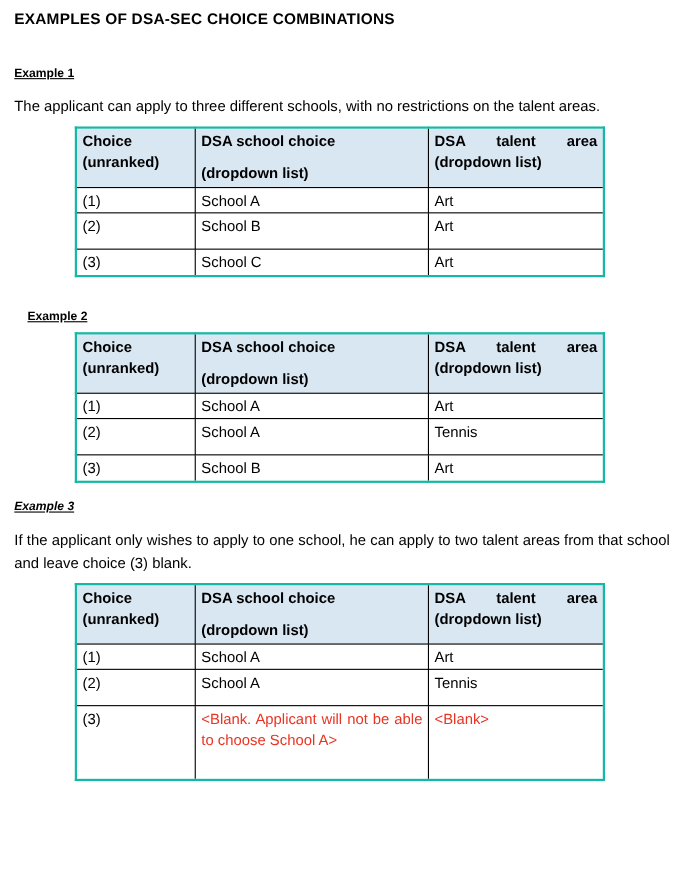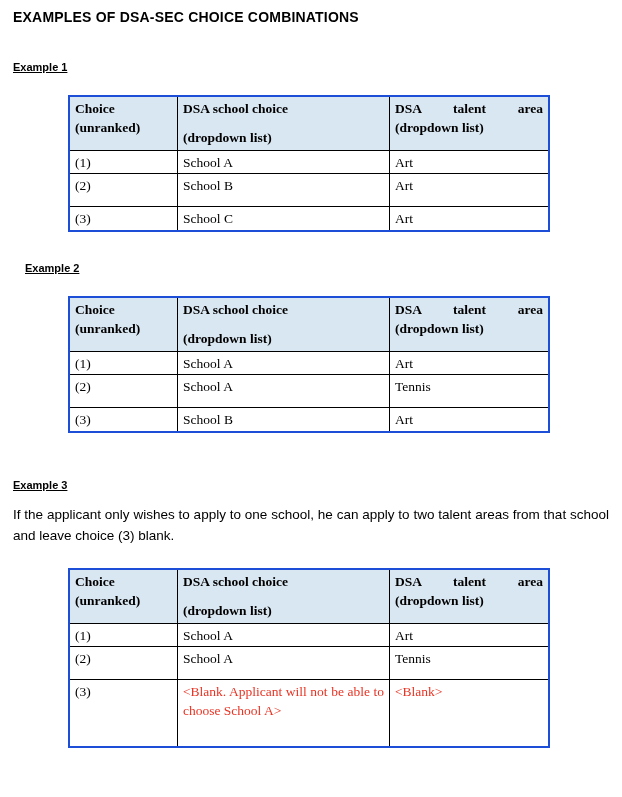--- a/index.html
+++ b/index.html
@@ -25,36 +25,35 @@
     font-size: 14px;
     letter-spacing: 0.2px;
   }
   .example-heading {
     font-weight: bold;
     font-size: 11px;
     text-decoration: underline;
   }
   .h1 { margin-top: 36px; }
   .h2 { margin-top: 30px; padding-left: 12px; }
-  .h3 { margin-top: 46px; }
+  .h3 { margin-top: 16px; font-style: italic; }
   .para {
     margin-top: 13px;
     font-size: 13.5px;
     line-height: 21px;
     text-align: justify;
     width: 596px;
   }
   table.tbl {
     border-collapse: collapse;
     margin-left: 55px;
-    margin-top: 22px;
+    margin-top: 8px;
     table-layout: fixed;
     width: 476px;
-    border: 2px solid #1d4ed8;
-    font-family: Liberation Serif, serif;
+    border: 2px solid #14b8a6;
   }
   table.tbl td {
     border: 1px solid #000000;
     vertical-align: top;
     padding: 2px 5px 1px 5px;
     font-size: 13.5px;
     line-height: 19px;
     overflow: hidden;
   }
   .col-choice { width: 97px; }
@@ -78,20 +77,21 @@
   }
 </style>
 </head>
 <body>
 
 <div class="doc">
 
   <div class="title">EXAMPLES OF DSA-SEC CHOICE COMBINATIONS</div>
 
   <div class="example-heading h1">Example 1</div>
+  <div class="para">The applicant can apply to three different schools, with no restrictions on the talent areas.</div>
 
   <table class="tbl">
     <tbody>
         <tr class="thead">
       <td class="col-choice hdr-bg" style="background-color: rgb(217, 231, 242);">
         <div>Choice</div>
         <div>(unranked)</div>
       </td>
       <td class="col-school hdr-bg" style="background-color: rgb(217, 231, 242);">
         <div>DSA school choice</div>

